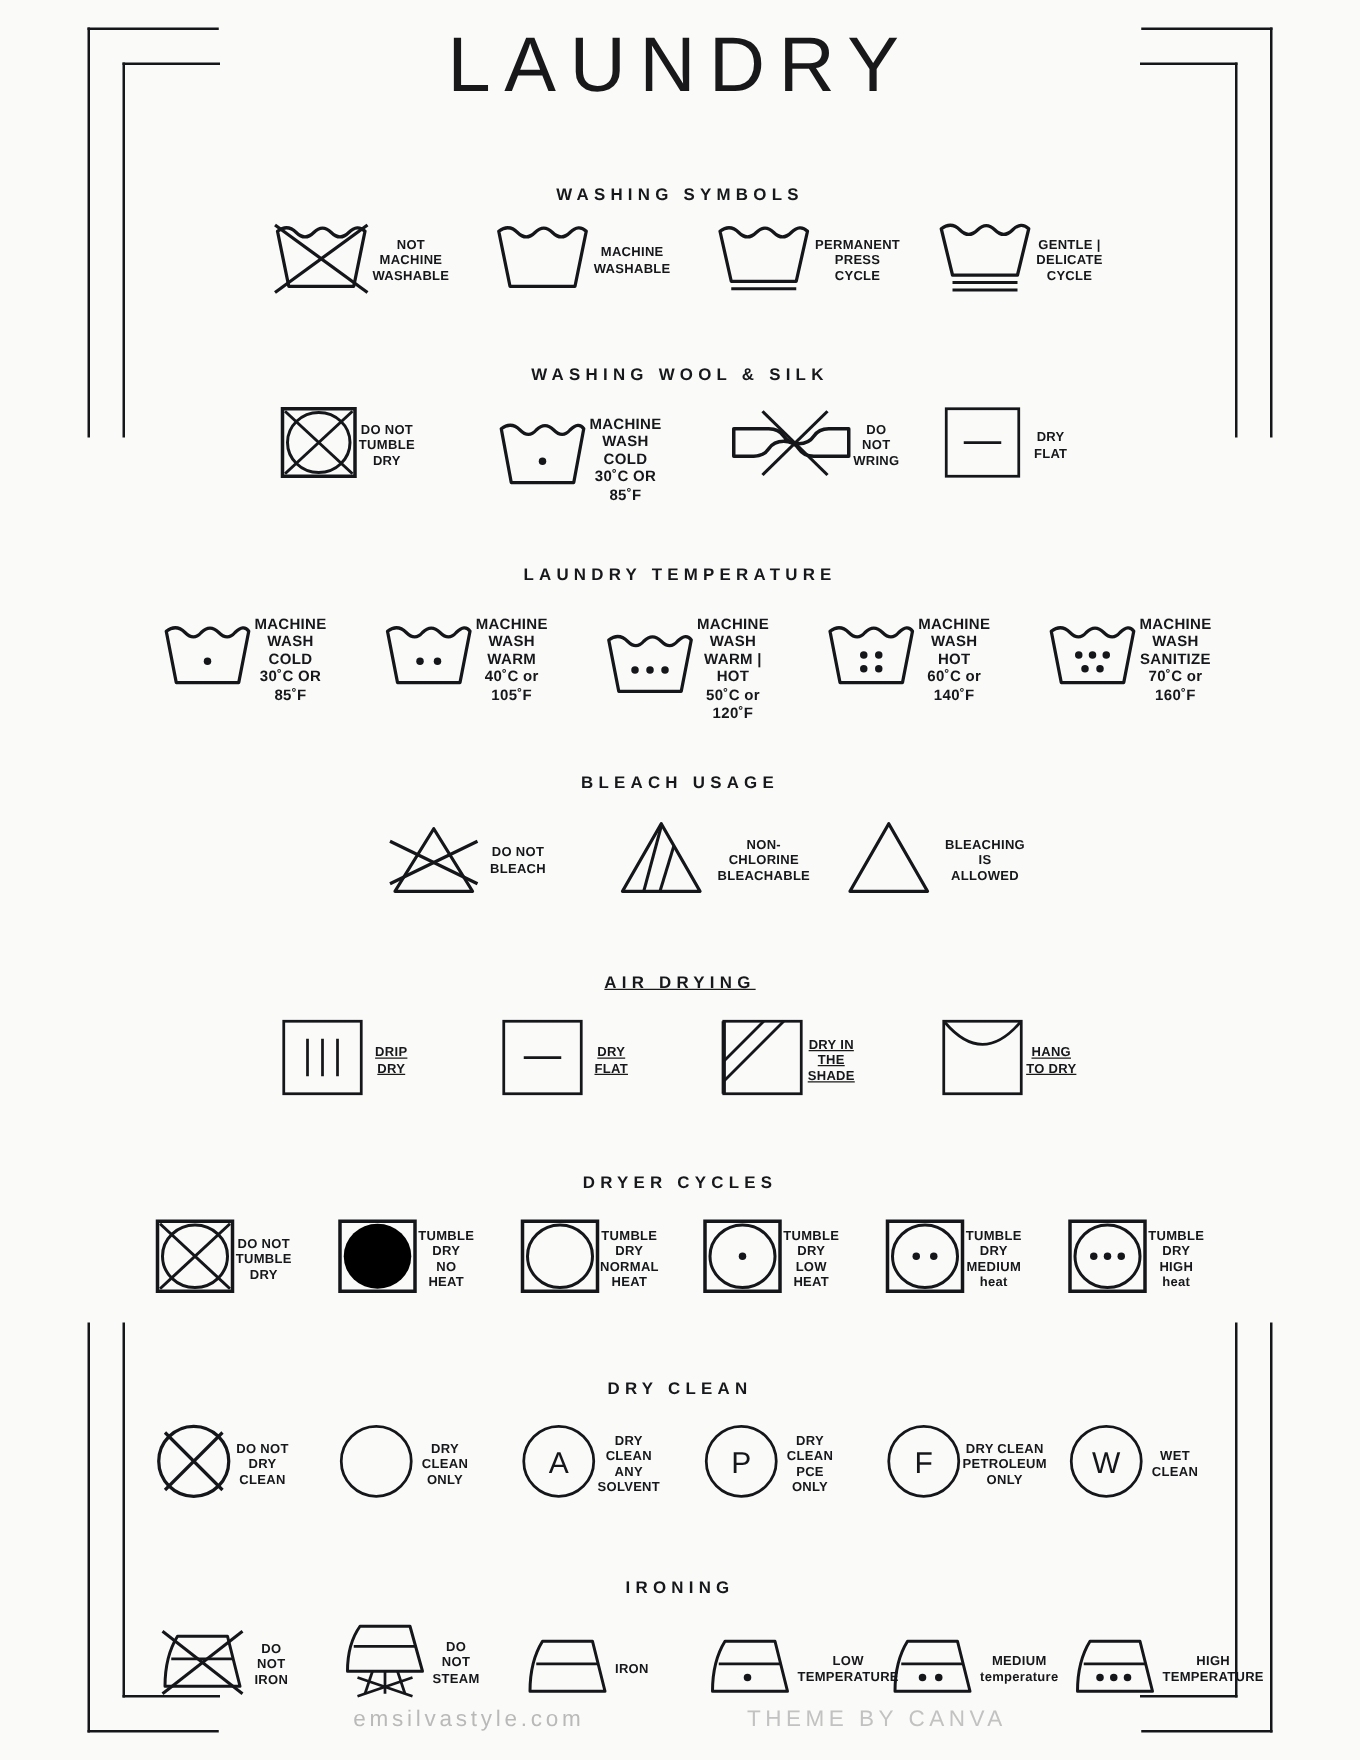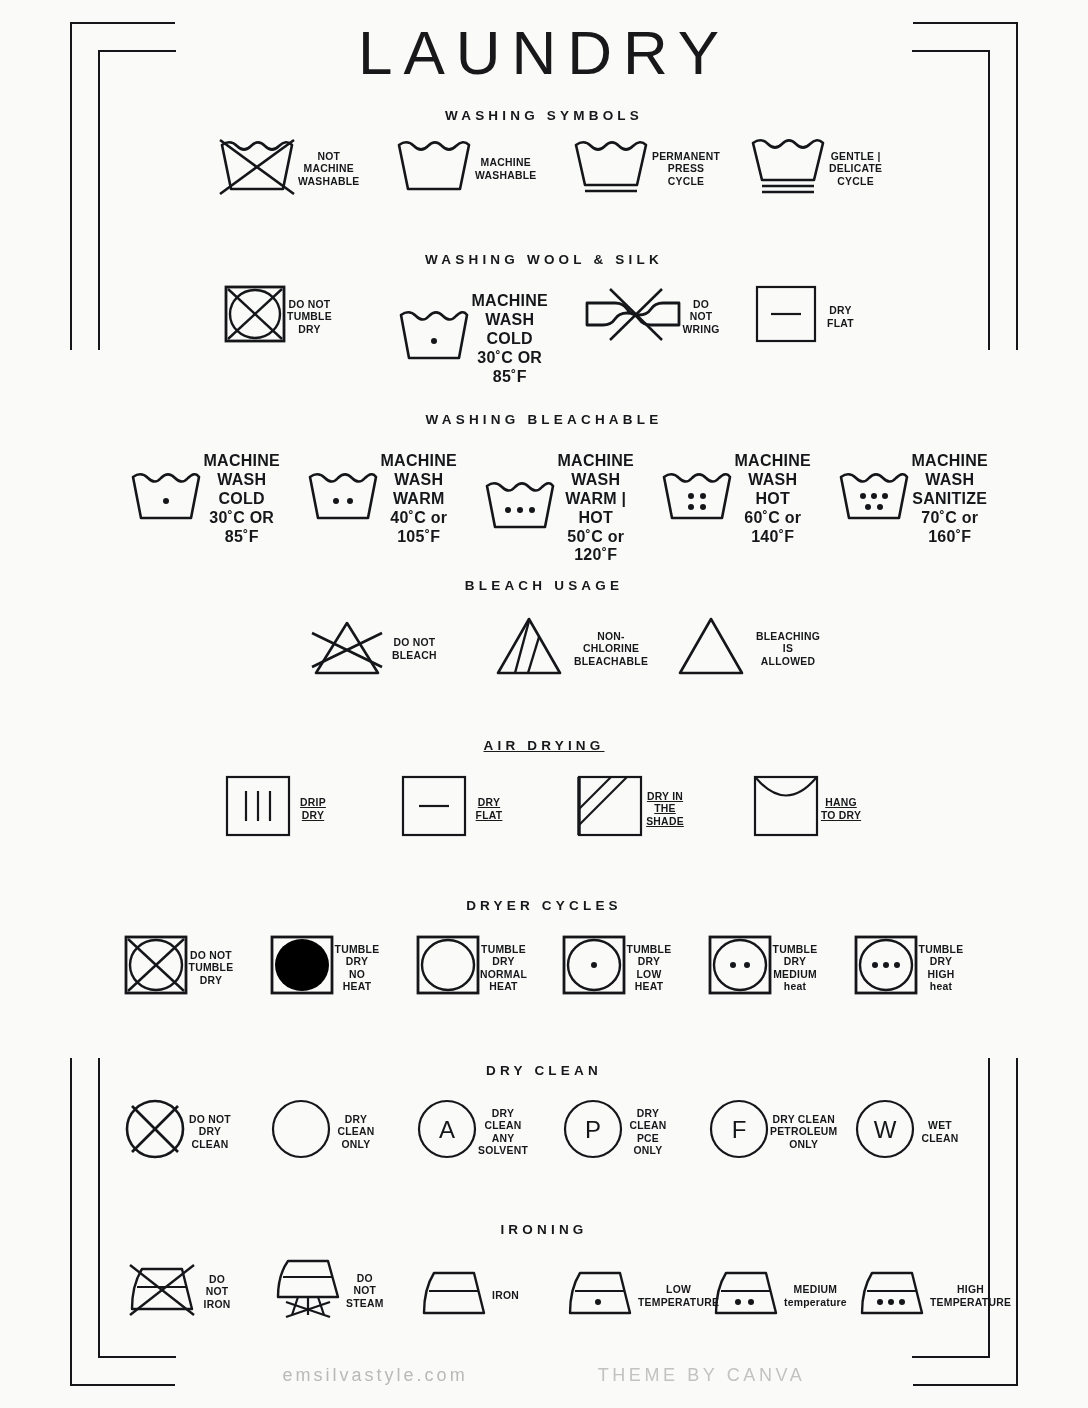--- a/index.html
+++ b/index.html
@@ -28,21 +28,21 @@
     position:absolute;left:0;right:0;top:22px;
     text-align:center;
     font-size:62px;
     font-weight:300;
     letter-spacing:11px;
     line-height:1;
     color:#18181a;
   }
 
   
-  .section{position:absolute;left:0;right:0;}
+  .section{position:absolute;left:0;right:0;margin-top:40px;}
   .sec-head{
     text-align:center;
     font-size:13.5px;
     font-weight:700;
     letter-spacing:4.2px;
     color:#17181b;
     margin:0 0 4px 0;
   }
   .row{
     display:flex;
@@ -60,21 +60,21 @@
   }
   .cap{
     font-size:10.4px;
     font-weight:700;
     line-height:1.18;
     letter-spacing:.25px;
     color:#16171a;
     margin-top:7px;
     white-space:pre-line;
   }
-  .cap.sm{font-size:16px;}
+  .cap.sm{font-size:12px;}
 
   
   .footer{
     position:absolute;left:0;right:0;bottom:22px;
     display:flex;justify-content:center;align-items:center;
     gap:130px;
   }
   .foot-txt{
     font-size:18px;
     letter-spacing:3px;
@@ -220,21 +220,21 @@
             <rect x="2" y="2" width="58" height="54" fill="none" stroke="#14161a" stroke-width="2.2"></rect>
             <line x1="16" y1="29" x2="46" y2="29" stroke="#14161a" stroke-width="2.2"></line>
           </svg>
         </div>
         <div class="cap">DRY FLAT</div>
       </div>
     </div>
   </div>
 
   <div class="section" style="top:412px;">
-    <p class="sec-head">WASHING BLEACHABLE</p>
+    <p class="sec-head">LAUNDRY TEMPERATURE</p>
     <div class="row" style="gap:52px;margin-top:18px;">
 
       <div class="cell" style="width:125px;">
         <div class="glyph">
           <svg width="76" height="52" viewBox="0 0 76 52">
             <path d="M5 7 Q13 1 20 8 Q27 15 33 8 Q40 1 47 8 Q54 15 60 8 Q67 1 71 7 L63 48 L13 48 Z" fill="none" stroke="#14161a" stroke-width="2.6" stroke-linejoin="round"></path>
             <circle cx="38" cy="31" r="3" fill="#14161a"></circle>
           </svg>
         </div>
         <div class="cap sm">MACHINE WASH

